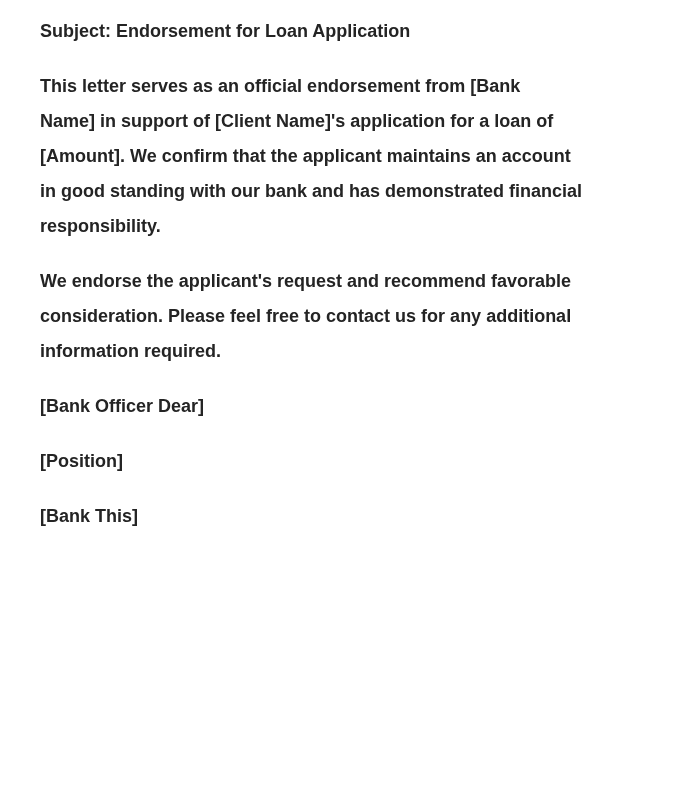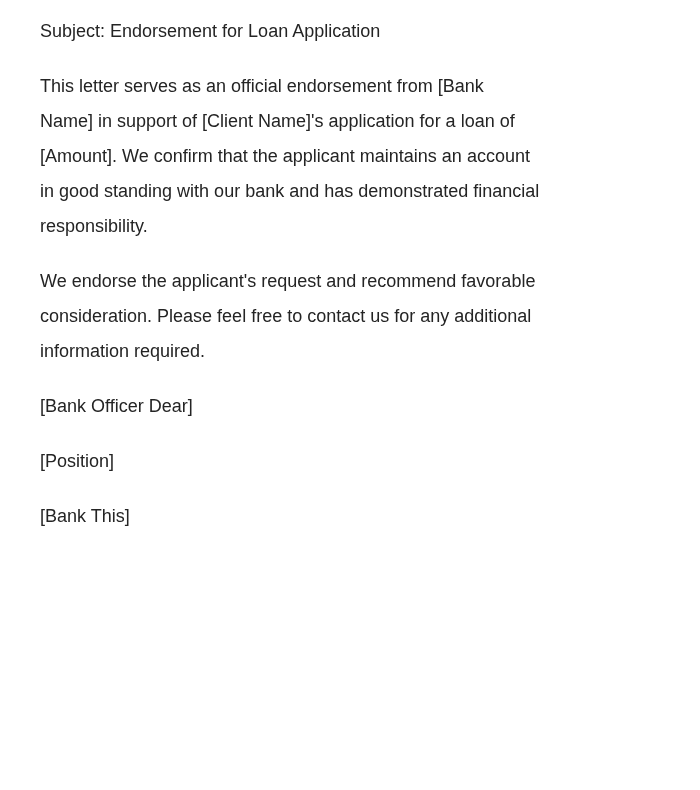--- a/index.html
+++ b/index.html
@@ -23,21 +23,21 @@
     font-family: "Liberation Sans", sans-serif;
     font-weight: 700;
     font-size: 24px;
     line-height: 44px;
     color: #0d0d0d;
     max-width: 620px;
     margin: 0 0 14px 0;
   }
   p.doc-line {
     font-family: "Liberation Sans", sans-serif;
-    font-weight: 400;
+    font-weight: 700;
     font-size: 18px;
     line-height: 35px;
     color: #242424;
     margin: 0 0 20px 0;
     max-width: 620px;
     white-space: pre-line; 
   }
 </style>
 </head>
 <body>

